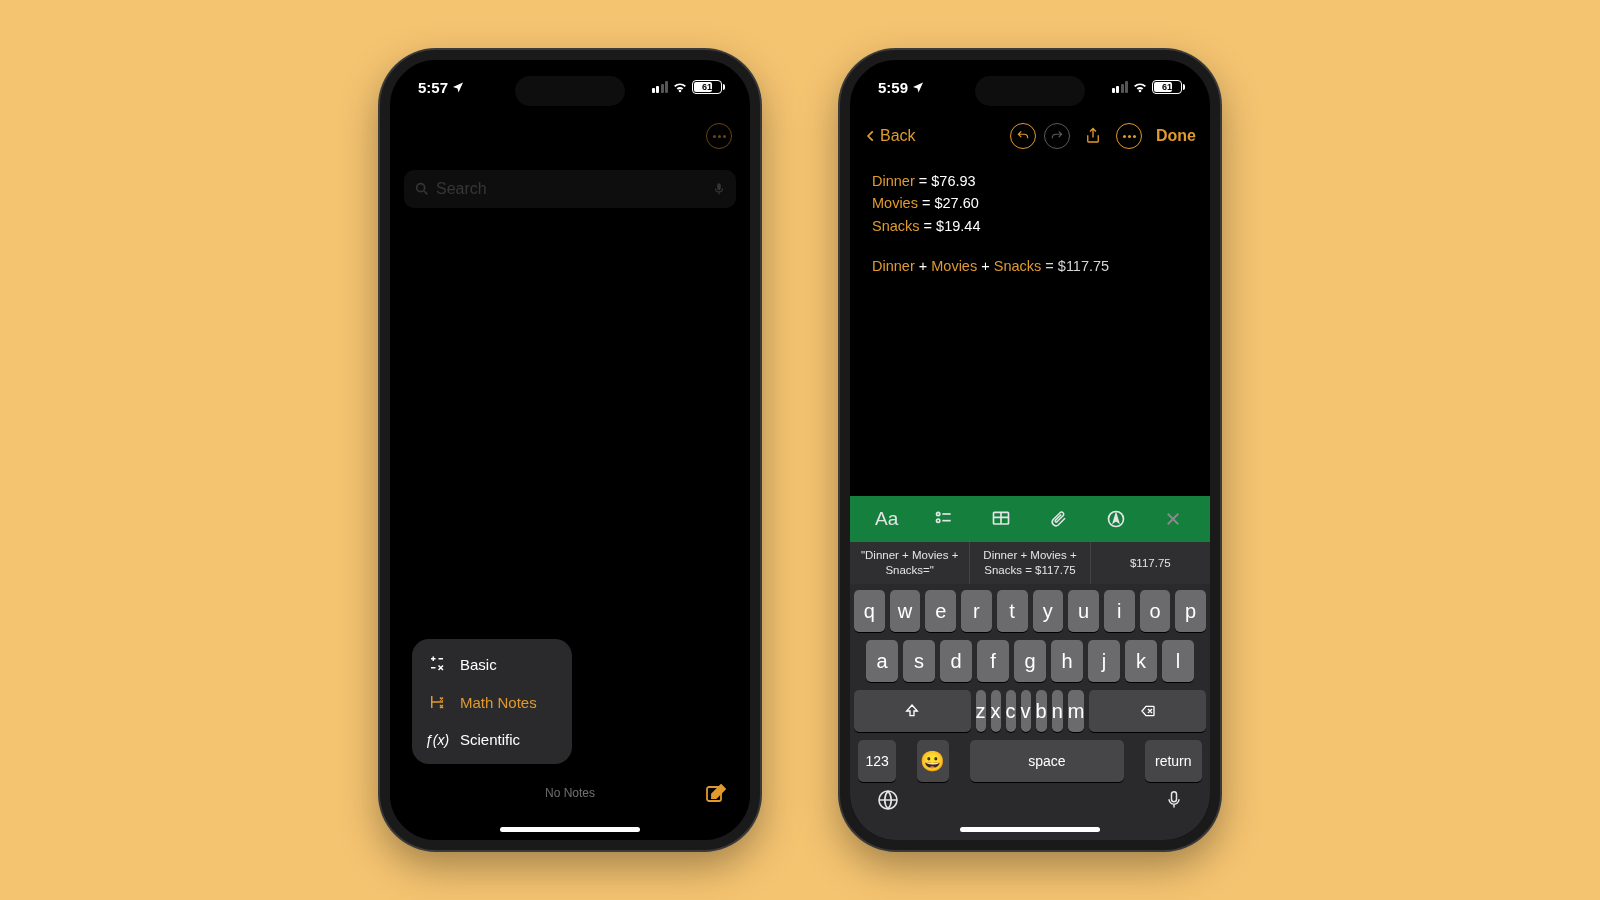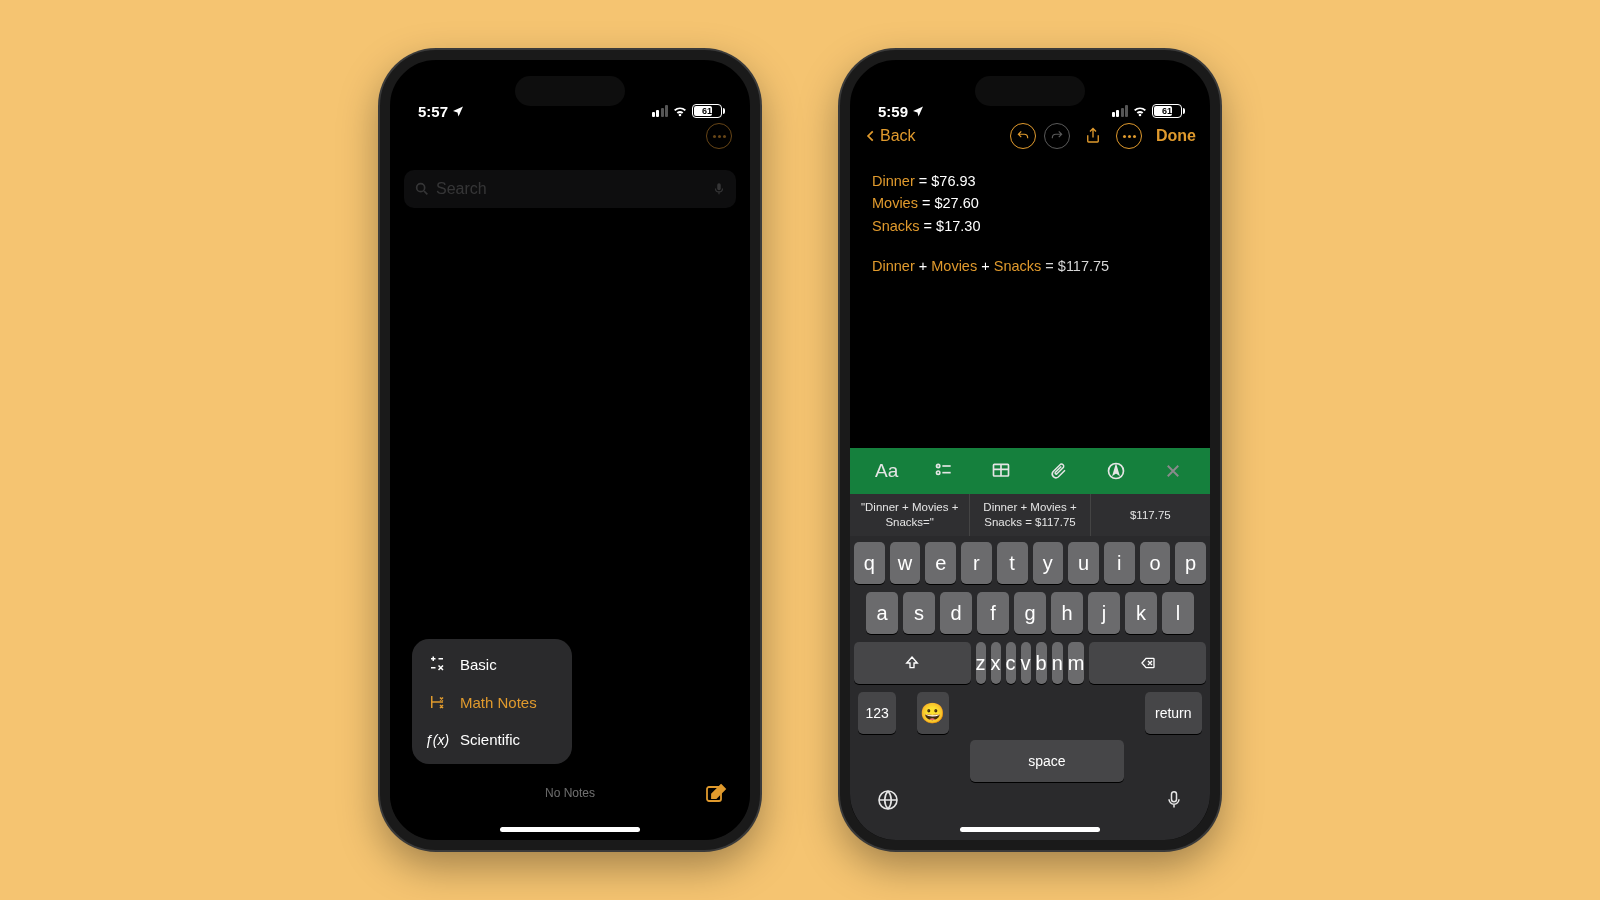--- a/index.html
+++ b/index.html
@@ -20,21 +20,21 @@
   overflow: hidden;
 }
 .notch {
   position: absolute; top: 16px; left: 50%; transform: translateX(-50%);
   width: 110px; height: 30px; background: #0e0e0e; border-radius: 20px;
   z-index: 50;
 }
 .status-bar {
   position: absolute; top: 0; left: 0; right: 0; height: 54px;
   display: flex; justify-content: space-between; align-items: center;
-  padding: 0 28px; color: #fff; font-size: 15px; font-weight: 600; z-index: 40; margin-top: 24px;
+  padding: 0 28px; color: #fff; font-size: 15px; font-weight: 600; z-index: 40;
 }
 .sb-left { display: flex; align-items: center; gap: 4px; }
 .sb-right { display: flex; align-items: center; gap: 4px; }
 .sig-bars { display:flex; align-items:flex-end; gap:1.5px; }
 .sig-bars span { width:3px; background:#fff; border-radius:1px; }
 .sig-bars span:nth-child(1){height:5px;} .sig-bars span:nth-child(2){height:7px;}
 .sig-bars span:nth-child(3){height:9px; background:#555;} .sig-bars span:nth-child(4){height:12px; background:#555;}
 .wifi-ic svg{width:16px;height:16px;}
 .battery {
   width: 30px; height: 14px; border:1.5px solid #fff; border-radius:4px;
@@ -88,21 +88,21 @@
 .kb-tool{color:#e5e5e5;width:32px;display:flex;justify-content:center;font-size:19px;}
 .kb-close{color:#8a8a8c;}
 .kb-sugg{display:flex;background:#2f2f31;}
 .kb-sugg>div{flex:1;text-align:center;font-size:11.5px;color:#e5e5e5;padding:6px 4px;border-right:1px solid #444;line-height:1.3;display:flex;align-items:center;justify-content:center;}
 .kb-sugg>div:last-child{border-right:none;}
 .kb-rows{padding:6px 4px 4px;}
 .kb-row{display:flex;gap:5px;justify-content:center;margin-bottom:8px;}
 .key{background:#6b6b6d;color:#fff;height:42px;border-radius:5px;display:flex;align-items:center;justify-content:center;font-size:20px;flex:1;max-width:32px;box-shadow:0 1px 0 #000;}
 .key.wide{max-width:none;flex:1.4;}
 .key.dark{background:#464648;}
-.key.space{max-width:none;flex:4.8;font-size:14px;margin-top:48px;}
+.key.space{max-width:none;flex:4.8;font-size:14px;}
 .key.ret{max-width:none;flex:1.8;font-size:14px;}
 .key.num{max-width:none;flex:1.2;font-size:14px;}
 .kb-bottom{display:flex;gap:21px;padding:0 4px;}
 .kb-footer{display:flex;justify-content:space-between;padding:2px 26px 0;}
 .kb-footer span{color:#e5e5e5;font-size:22px;}
 svg{display:block;}
 </style>
 </head>
 <body>
 
@@ -263,21 +263,21 @@
             <span style="width:3px;height:3px;background:#e09a2d;border-radius:50%;"></span>
             <span style="width:3px;height:3px;background:#e09a2d;border-radius:50%;"></span>
           </div>
       </div>
       <span class="done">Done</span>
     </div>
 
     <div class="note-body">
       <div><span class="var">Dinner</span> <span class="eq">=</span> <span class="val">$76.93</span></div>
       <div><span class="var">Movies</span> <span class="eq">=</span> <span class="val">$27.60</span></div>
-      <div><span class="var">Snacks</span> <span class="eq">=</span> <span class="val">$17.30</span></div>
+      <div><span class="var">Snacks</span> <span class="eq">=</span> <span class="val">$19.44</span></div>
       <div class="sum-line">
         <span class="var">Dinner</span> <span class="eq">+</span>
         <span class="var">Movies</span> <span class="eq">+</span>
         <span class="var">Snacks</span>
         <span class="res"> = </span><span class="res">$117.75</span>
       </div>
     </div>
 
     <div class="kb">
       <div class="kb-toolbar">

